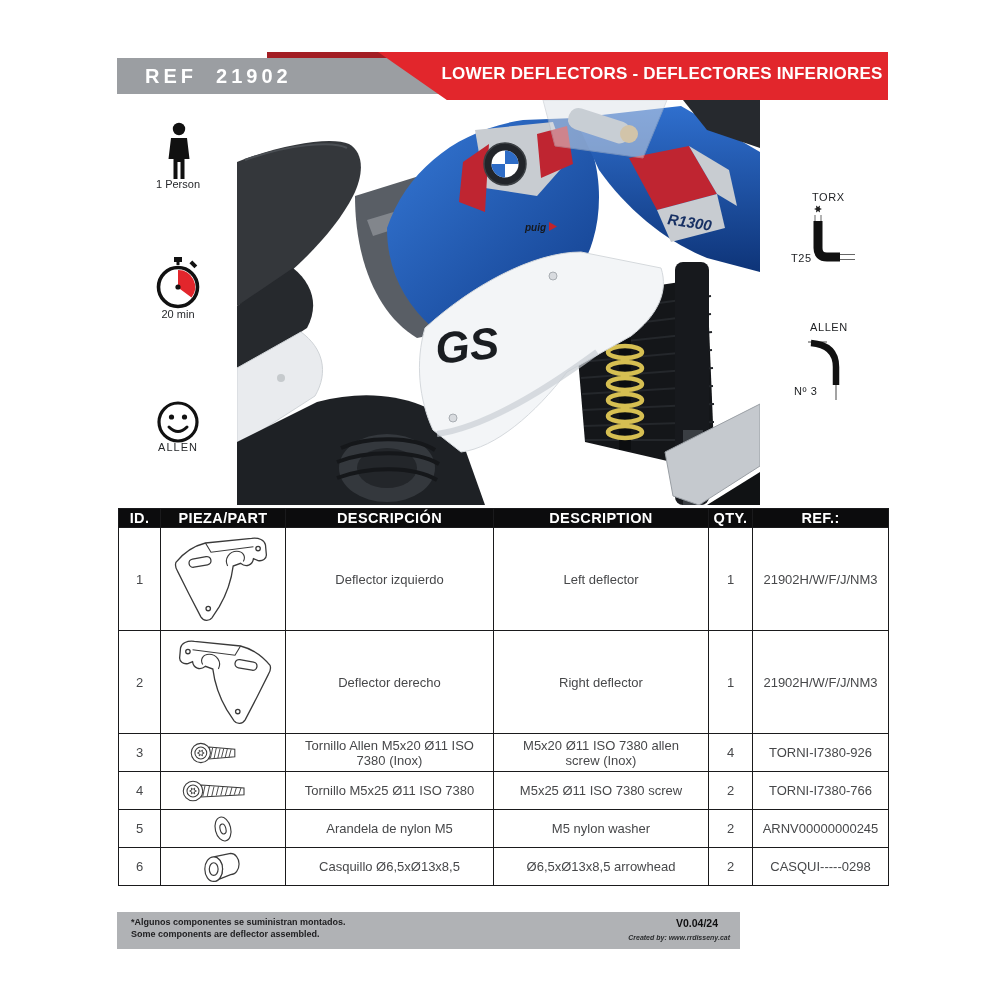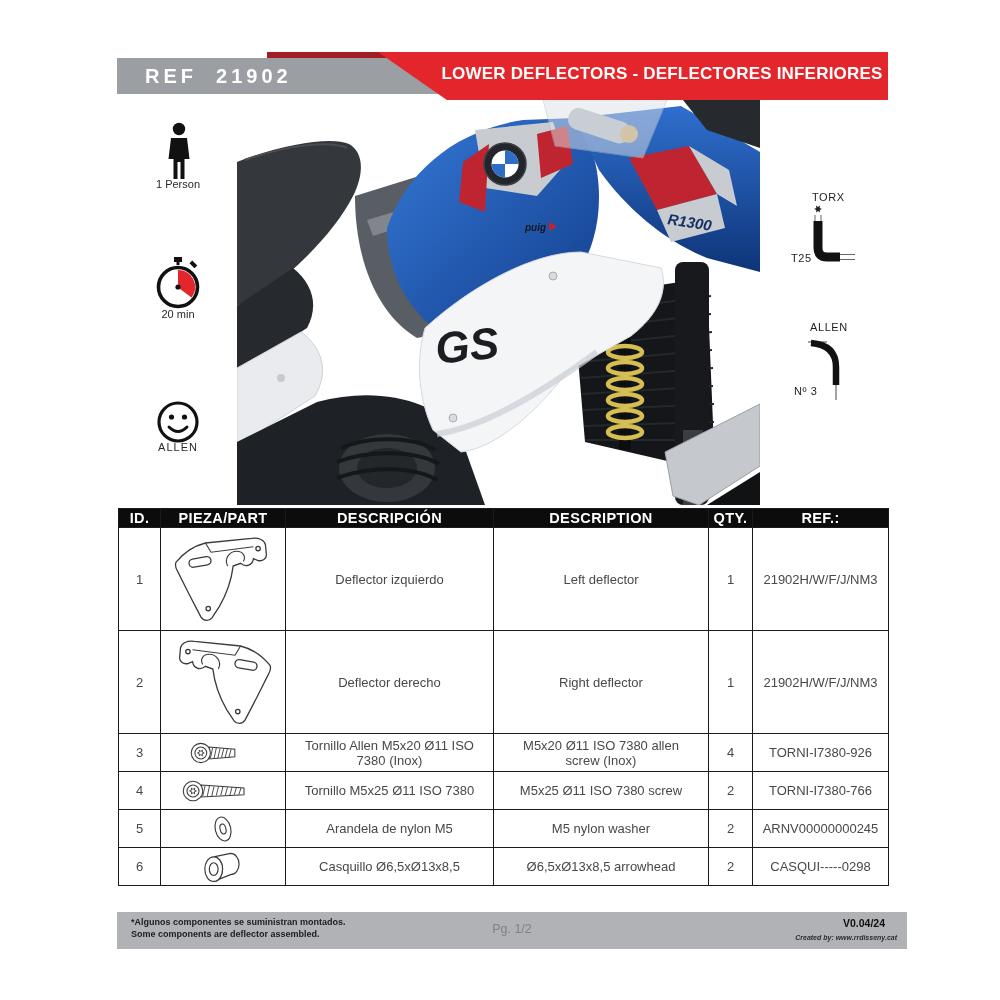--- a/index.html
+++ b/index.html
@@ -28,21 +28,21 @@
   
   #parts-table{position:absolute;left:118px;top:508px;border-collapse:collapse;table-layout:fixed}
   #parts-table th,#parts-table td{border:1.6px solid #1a1a1c;overflow:hidden}
   #parts-table th{background:#0c0c0d;color:#ffffff;font-size:14.5px;font-weight:bold;letter-spacing:.4px}
   #parts-table td{color:#47484a;font-size:13px;background:#fff}
   .c{text-align:center}
   .l{text-align:center;padding:0 11px}
   .part-cell{text-align:center;vertical-align:middle}
 
   
-  .footer-bar{left:117px;top:912px;width:790px;height:37px;background:#b0b2b5}
+  .footer-bar{left:117px;top:912px;width:623px;height:37px;background:#b0b2b5}
   .foot-note{position:absolute;left:14px;top:5px;font-size:9px;font-weight:bold;color:#1d1d1f;line-height:1.3}
   .foot-page{position:absolute;left:0;right:0;top:10px;text-align:center;font-size:12.5px;color:#7f8387}
   .foot-ver{position:absolute;right:22px;top:5px;font-size:10.5px;font-weight:bold;color:#0f0f10}
   .foot-credit{position:absolute;right:10px;top:22px;font-size:7px;font-weight:bold;font-style:italic;color:#2a2c2e}
 
   svg{display:block}
   .draw{stroke:#3a3a3a;stroke-width:1.4;fill:#ffffff}
   .draw-line{stroke:#3a3a3a;stroke-width:1.2;fill:none}
 </style>
 </head>
@@ -369,16 +369,15 @@
     <td class="c">CASQUI-----0298</td>
   </tr>
 </tbody>
   </table>
 
 <div class="abs footer-bar">
   <div class="foot-note">
     <div>*Algunos componentes se suministran montados.</div>
     <div>Some components are deflector assembled.</div>
   </div>
-  <div class="foot-page">Pg. 1/2</div>
   <div class="foot-ver">V0.04/24</div>
   <div class="foot-credit">Created by: www.rrdisseny.cat</div>
 </div>
 
 </body></html>

